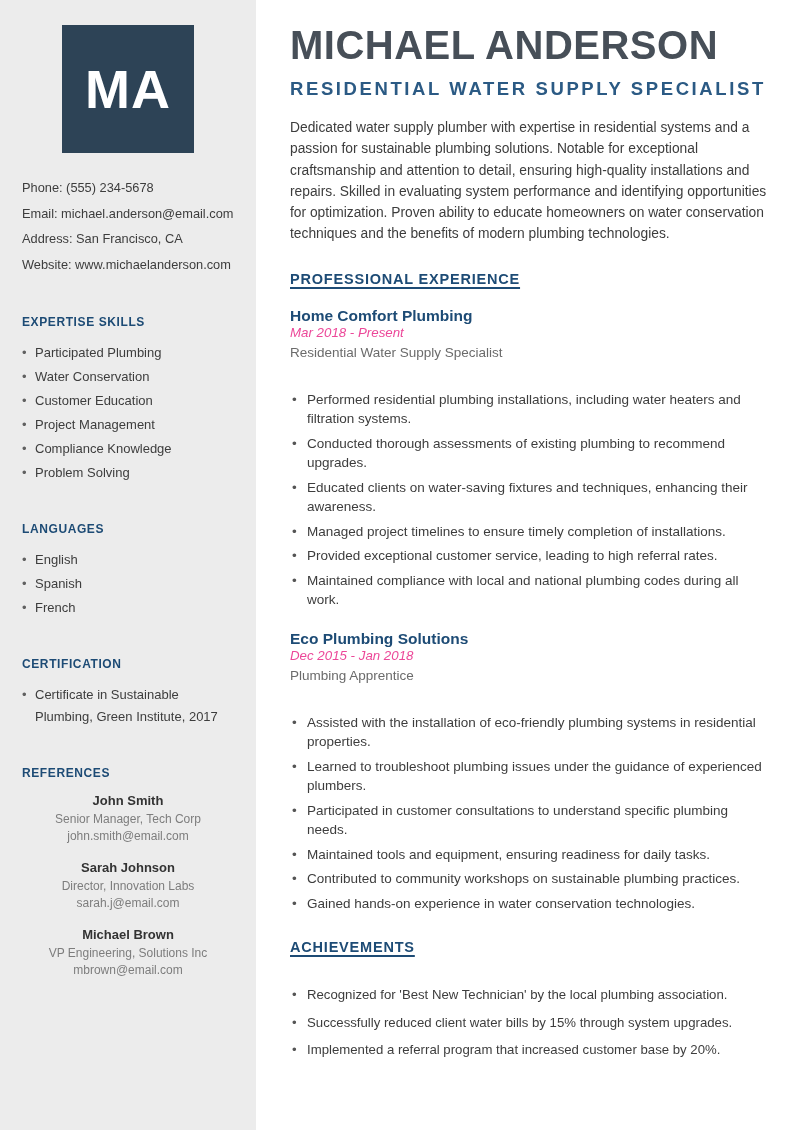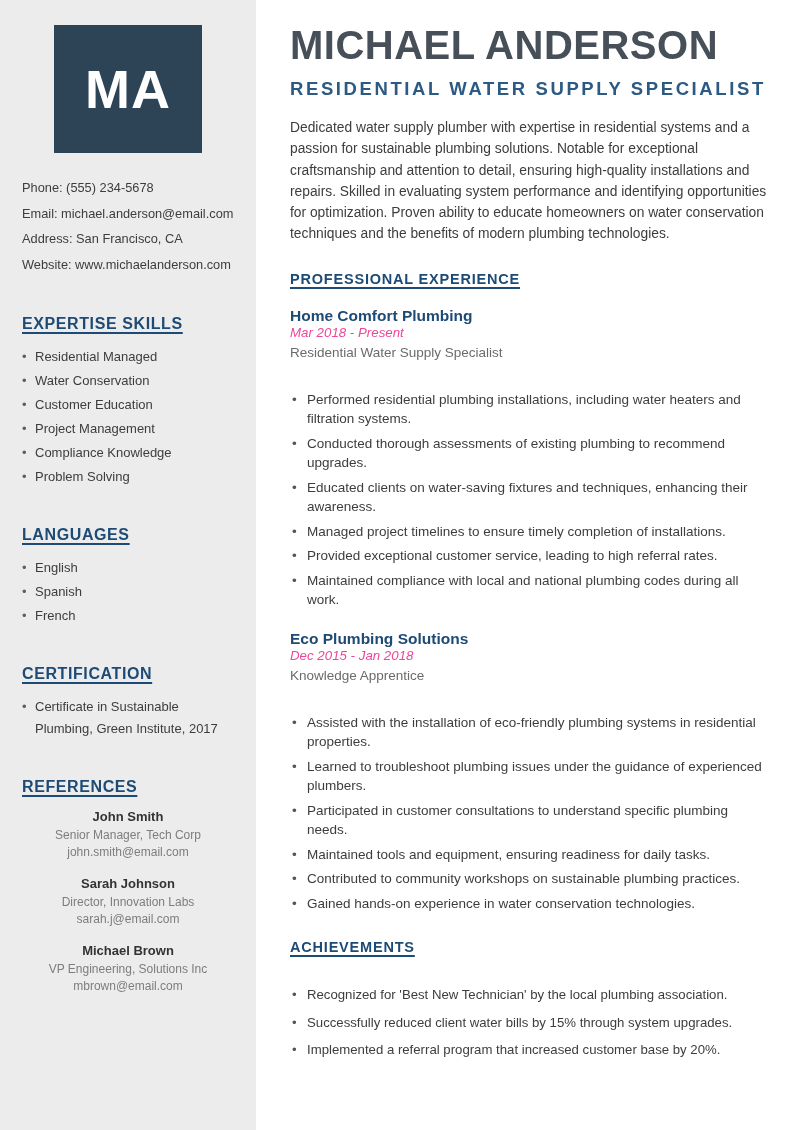--- a/index.html
+++ b/index.html
@@ -11,28 +11,28 @@
     --body-text:#3d3d3d;
     --muted-text:#7d7d7d;
   }
   *{box-sizing:border-box;}
   html,body{margin:0;padding:0;background:#fff;}
   body{font-family:"Liberation Sans", sans-serif;}
   .page{width:800px;height:1130px;background:#fff;display:flex;overflow:hidden;}
 
   
   .sidebar{width:256px;flex-shrink:0;background:var(--sidebar-bg);padding:25px 22px 20px;}
-  .monogram{width:148px;height:128px;margin:0 auto;background:var(--monogram-bg);
+  .monogram{width:132px;height:128px;margin:0 auto;background:var(--monogram-bg);
     color:#fff;display:flex;align-items:center;justify-content:center;
     font-size:54px;font-weight:700;letter-spacing:1px;}
   .contact{margin-top:22px;}
   .contact-line{font-size:12.8px;color:var(--body-text);line-height:25.5px;white-space:nowrap;}
   .side-section{margin-top:38px;}
-  .side-heading{margin:0 0 13px;font-size:16px;font-weight:700;color:var(--accent);
-    letter-spacing:.6px;text-decoration:underline;text-decoration-thickness:1.5px;text-underline-offset:3px;}
+  .side-heading{margin:0 0 13px;font-size:12px;font-weight:700;color:var(--accent);
+    letter-spacing:.6px;text-decoration-thickness:1.5px;text-underline-offset:3px;}
   ul.side-list{list-style:none;margin:0;padding:0;}
   ul.side-list li{position:relative;padding-left:13px;font-size:13px;line-height:22px;
     margin-bottom:2px;color:var(--body-text);}
   ul.side-list li::before{content:"•";position:absolute;left:0;color:#606060;}
   .person{margin-bottom:15px;text-align:center;}
   .person-name{font-size:13px;font-weight:700;color:#333;margin-bottom:3px;}
   .person-role,.person-email{font-size:12px;color:var(--muted-text);line-height:17px;}
 
   
   .main{flex:1;padding:24px 32px 0 34px;}
@@ -69,21 +69,21 @@
 
         <div class="contact-line">Address: San Francisco, CA</div>
 
         <div class="contact-line">Website: www.michaelanderson.com</div>
       </div>
 
     <section class="side-section">
       <h3 class="side-heading">EXPERTISE SKILLS</h3>
       <ul class="side-list">
 
-          <li>Residential Managed</li>
+          <li>Participated Plumbing</li>
 
           <li>Water Conservation</li>
 
           <li>Customer Education</li>
 
           <li>Project Management</li>
 
           <li>Compliance Knowledge</li>
 
           <li>Problem Solving</li>
@@ -164,21 +164,21 @@
 
           <li>Maintained compliance with local and national plumbing codes during all work.</li>
         </ul>
     </section>
 
     <section class="job">
       <div class="job-header">
         <span class="company">Eco Plumbing Solutions</span>
         <span class="dates">Dec 2015 - Jan 2018</span>
       </div>
-      <div class="role">Knowledge Apprentice</div>
+      <div class="role">Plumbing Apprentice</div>
       <ul class="bullets">
 
           <li>Assisted with the installation of eco-friendly plumbing systems in residential properties.</li>
 
           <li>Learned to troubleshoot plumbing issues under the guidance of experienced plumbers.</li>
 
           <li>Participated in customer consultations to understand specific plumbing needs.</li>
 
           <li>Maintained tools and equipment, ensuring readiness for daily tasks.</li>
 

